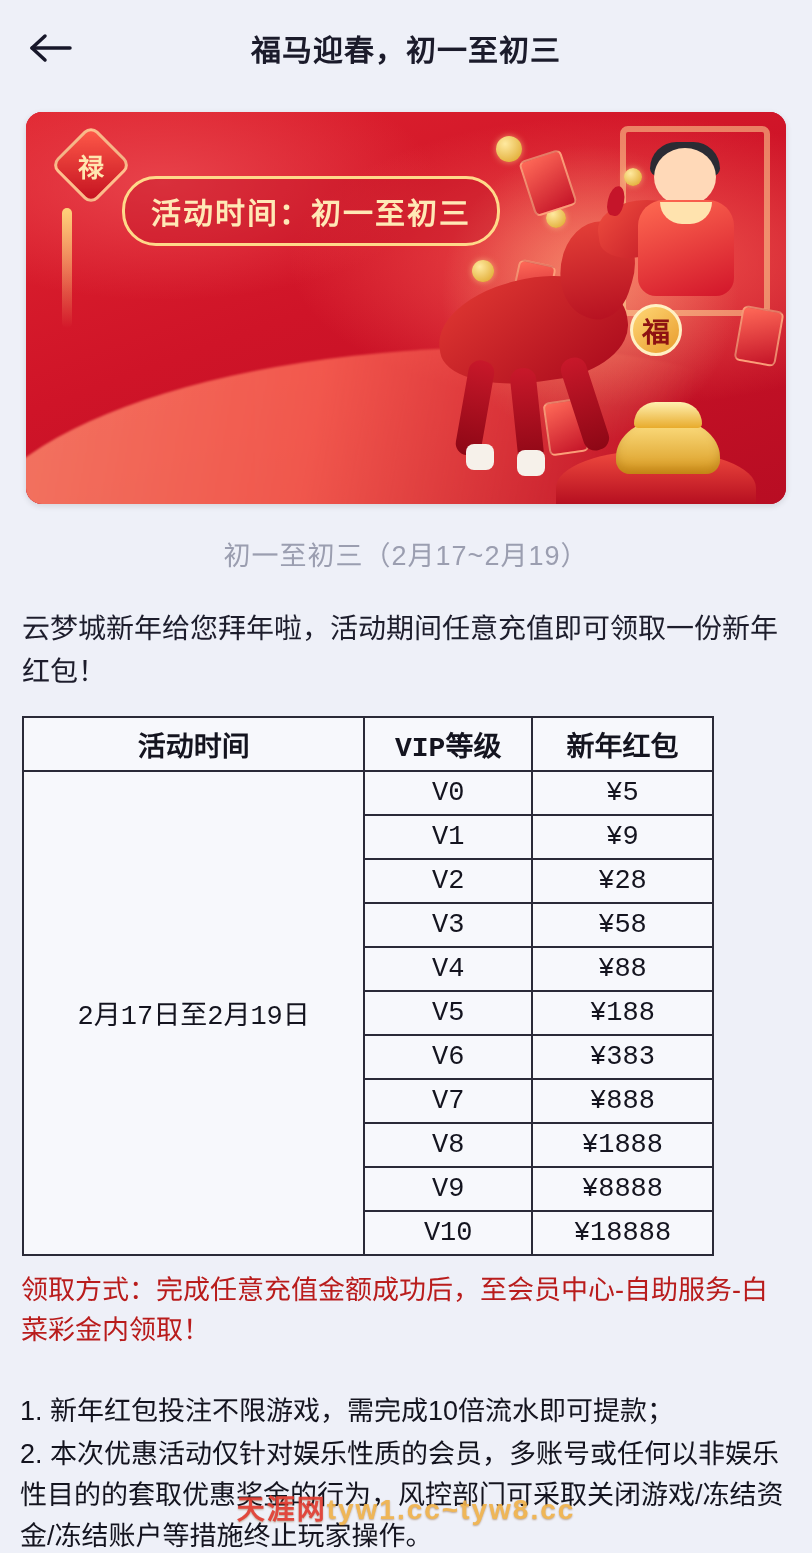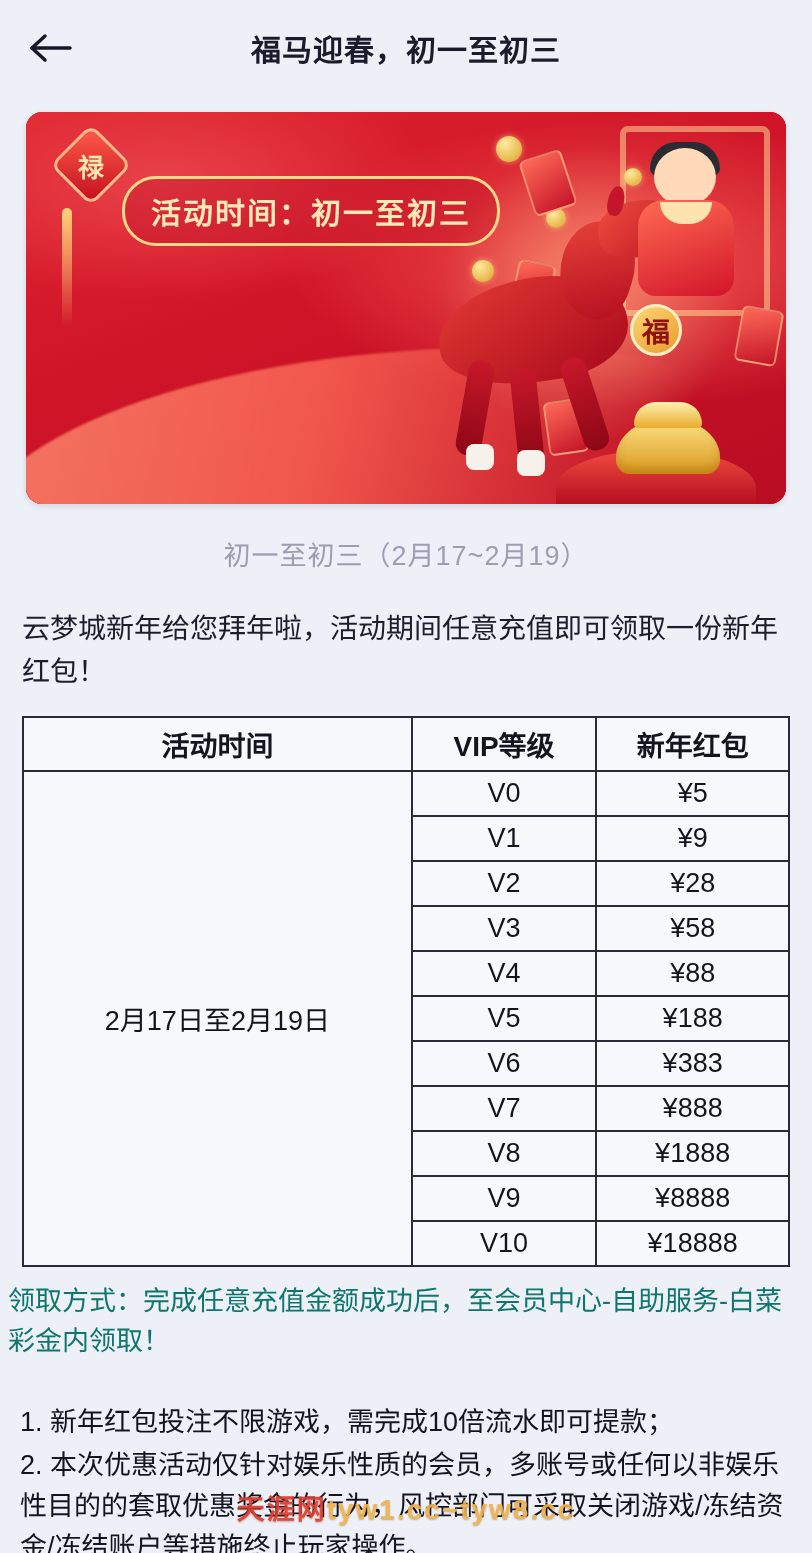--- a/index.html
+++ b/index.html
@@ -275,44 +275,45 @@
   .intro {
     margin: 34px 22px 12px 22px;
     font-size: 28px;
     line-height: 1.55;
     color: #1d1d2c;
   }
 
   
   table.reward {
     margin: 22px 22px 0 22px;
-    width: 768px;
+    width: 692px;
     border-collapse: collapse;
     background: #f7f8fc;
+    font-family: Liberation Mono, monospace;
   }
   table.reward th, table.reward td {
     border: 2px solid #2a2a38;
     text-align: center;
     font-size: 27px;
     color: #14141f;
     padding: 6px 4px;
     height: 42px;
   }
   table.reward th { font-weight: bold; font-size: 28px; }
   .col-time { width: 390px; }
   .col-vip { width: 185px; }
   .col-bonus { width: 193px; }
   td.time-cell { font-size: 28px; }
 
   
   .claim {
-    margin: 14px 20px 0 8px;
+    margin: 14px 20px 0 21px;
     font-size: 27px;
     line-height: 1.5;
-    color: #0f766e;
+    color: #b91c1c;
   }
 
   
   .rules {
     margin: 40px 20px 0 20px;
     font-size: 27px;
     line-height: 1.52;
     color: #14141f;
   }
   .rules p { margin: 0 0 2px 0; }

